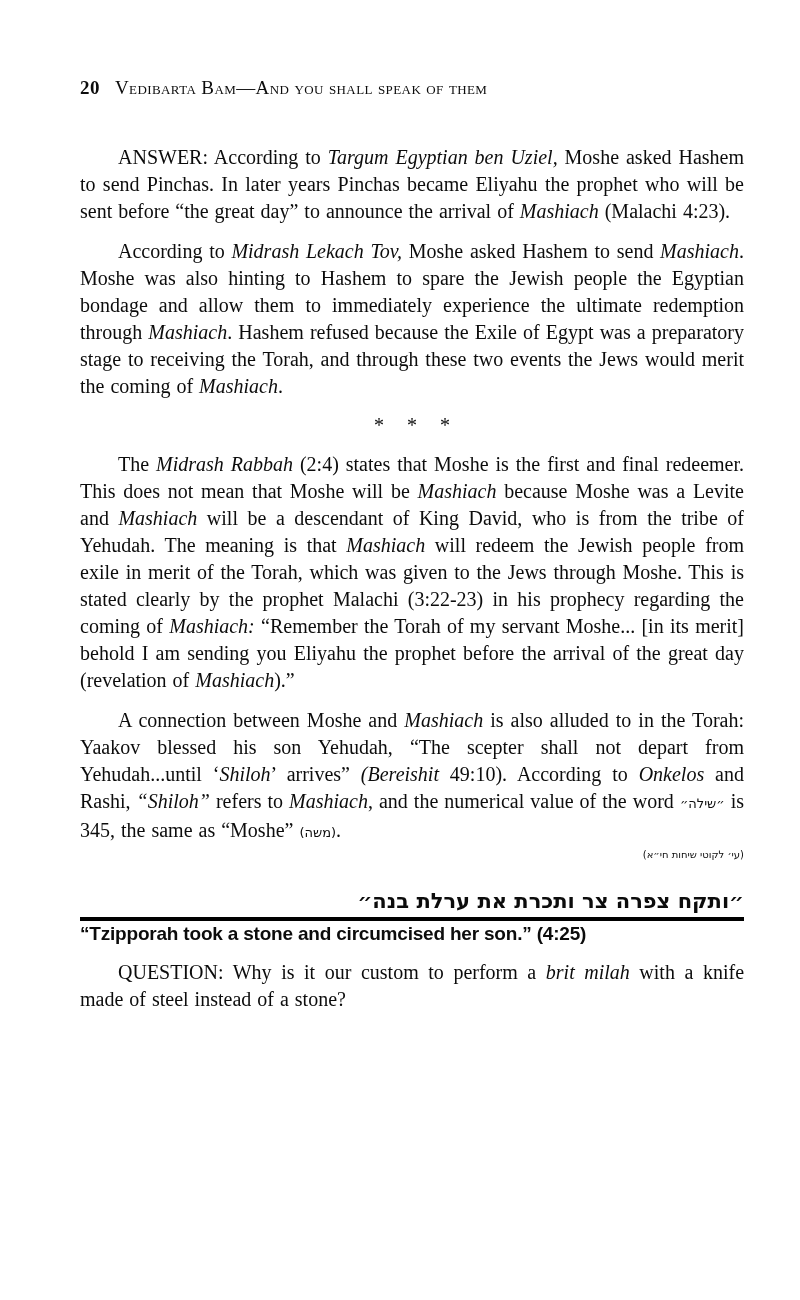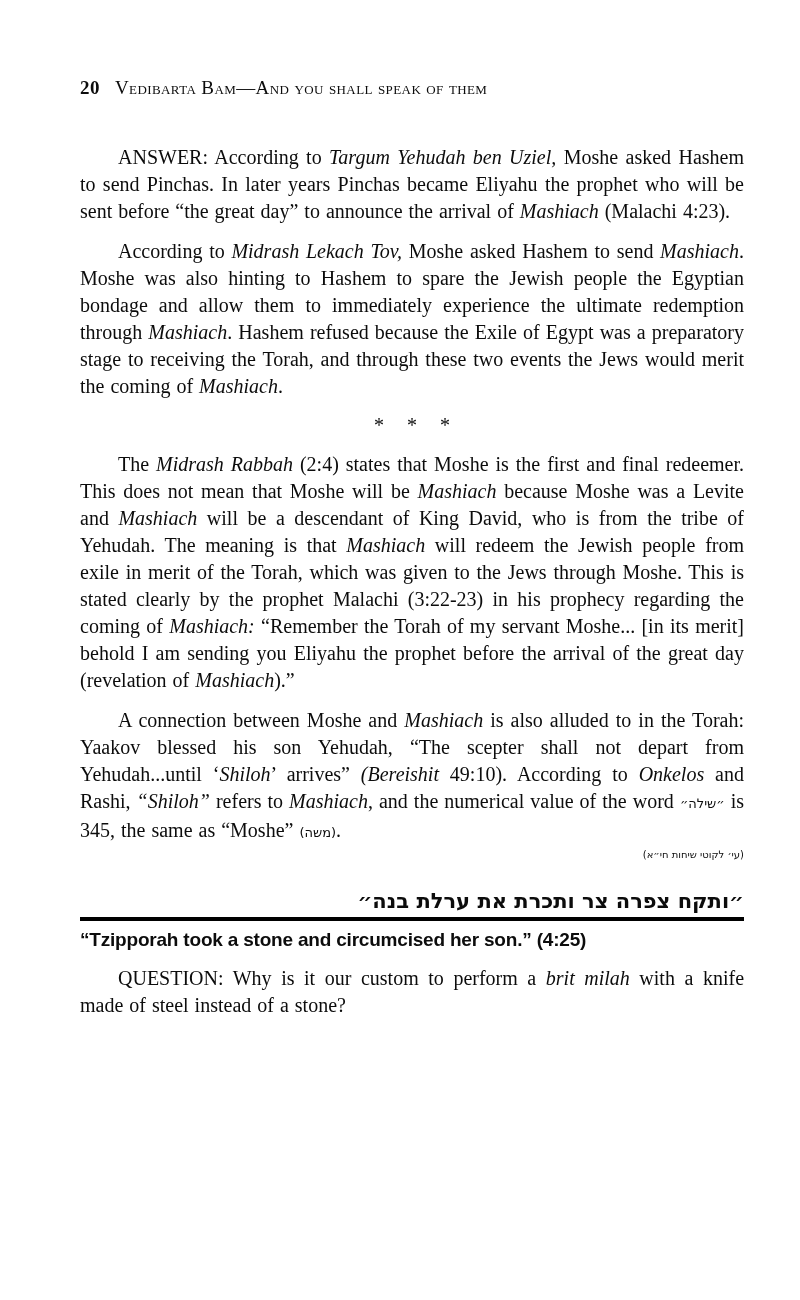--- a/index.html
+++ b/index.html
@@ -79,34 +79,34 @@
     background: #000000;
     margin-top: 3px;
     border: none;
   }
   .heading-english {
     font-family: "Liberation Sans", sans-serif;
     font-weight: bold;
     font-size: 19px;
     line-height: 24px;
     letter-spacing: -0.2px;
-    margin-top: 7px;
+    margin-top: 1px;
   }
 </style>
 </head>
 <body>
 
 <div class="page">
 
   <div class="running-head">
     <span class="page-number">20</span>
     <span class="running-title">Vedibarta Bam—And you shall speak of them</span>
   </div>
 
-  <p class="body-para first"><span>ANSWER: According to </span><span class="run-i">Targum Yehudah ben Uziel,</span><span> Moshe asked Hashem to send Pinchas. In later years Pinchas became Eliyahu the prophet who will be sent before “the great day” to announce the arrival of </span><span class="run-i">Mashiach</span><span> (Malachi 4:23).</span></p>
+  <p class="body-para first"><span>ANSWER: According to </span><span class="run-i">Targum Egyptian ben Uziel,</span><span> Moshe asked Hashem to send Pinchas. In later years Pinchas became Eliyahu the prophet who will be sent before “the great day” to announce the arrival of </span><span class="run-i">Mashiach</span><span> (Malachi 4:23).</span></p>
 
   <p class="body-para"><span>According to </span><span class="run-i">Midrash Lekach Tov,</span><span> Moshe asked Hashem to send </span><span class="run-i">Mashiach</span><span>. Moshe was also hinting to Hashem to spare the Jewish people the Egyptian bondage and allow them to immediately experience the ultimate redemption through </span><span class="run-i">Mashiach</span><span>. Hashem refused because the Exile of Egypt was a preparatory stage to receiving the Torah, and through these two events the Jews would merit the coming of </span><span class="run-i">Mashiach</span><span>.</span></p>
 
   <div class="asterisk-separator">* * *</div>
 
   <p class="body-para"><span>The </span><span class="run-i">Midrash Rabbah</span><span> (2:4) states that Moshe is the first and final redeemer. This does not mean that Moshe will be </span><span class="run-i">Mashiach</span><span> because Moshe was a Levite and </span><span class="run-i">Mashiach</span><span> will be a descendant of King David, who is from the tribe of Yehudah. The meaning is that </span><span class="run-i">Mashiach</span><span> will redeem the Jewish people from exile in merit of the Torah, which was given to the Jews through Moshe. This is stated clearly by the prophet Malachi (3:22-23) in his prophecy regarding the coming of </span><span class="run-i">Mashiach:</span><span> “Remember the Torah of my servant Moshe... [in its merit] behold I am sending you Eliyahu the prophet before the arrival of the great day (revelation of </span><span class="run-i">Mashiach</span><span>).”</span></p>
 
   <p class="body-para"><span>A connection between Moshe and </span><span class="run-i">Mashiach</span><span> is also alluded to in the Torah: Yaakov blessed his son Yehudah, “The scepter shall not depart from Yehudah...until ‘</span><span class="run-i">Shiloh</span><span>’ arrives” </span><span class="run-i">(Bereishit</span><span> 49:10). According to </span><span class="run-i">Onkelos</span><span> and Rashi, </span><span class="run-i">“Shiloh”</span><span> refers to </span><span class="run-i">Mashiach</span><span>, and the numerical value of the word </span><span class="run-he">״שילה״</span><span> is 345, the same as “Moshe” </span><span class="run-he">(משה)</span><span>.</span></p>
 
   <div class="source-citation">(עי׳ לקוטי שיחות חי״א)</div>

